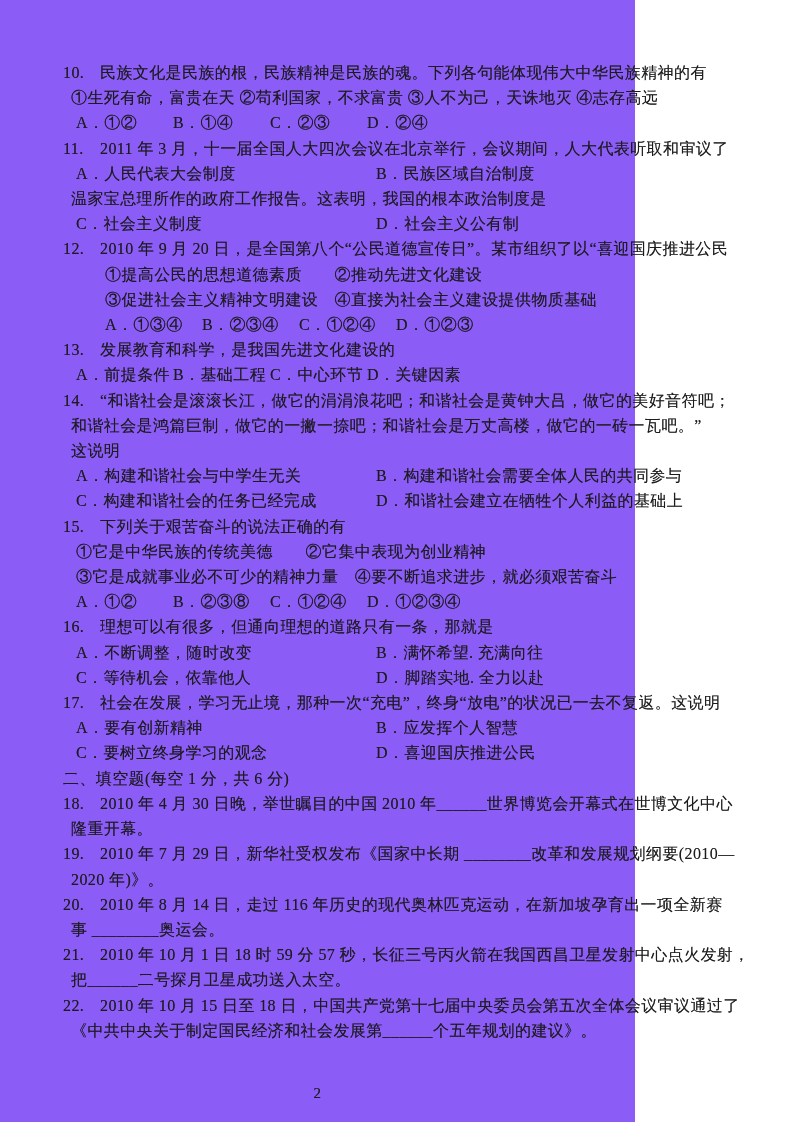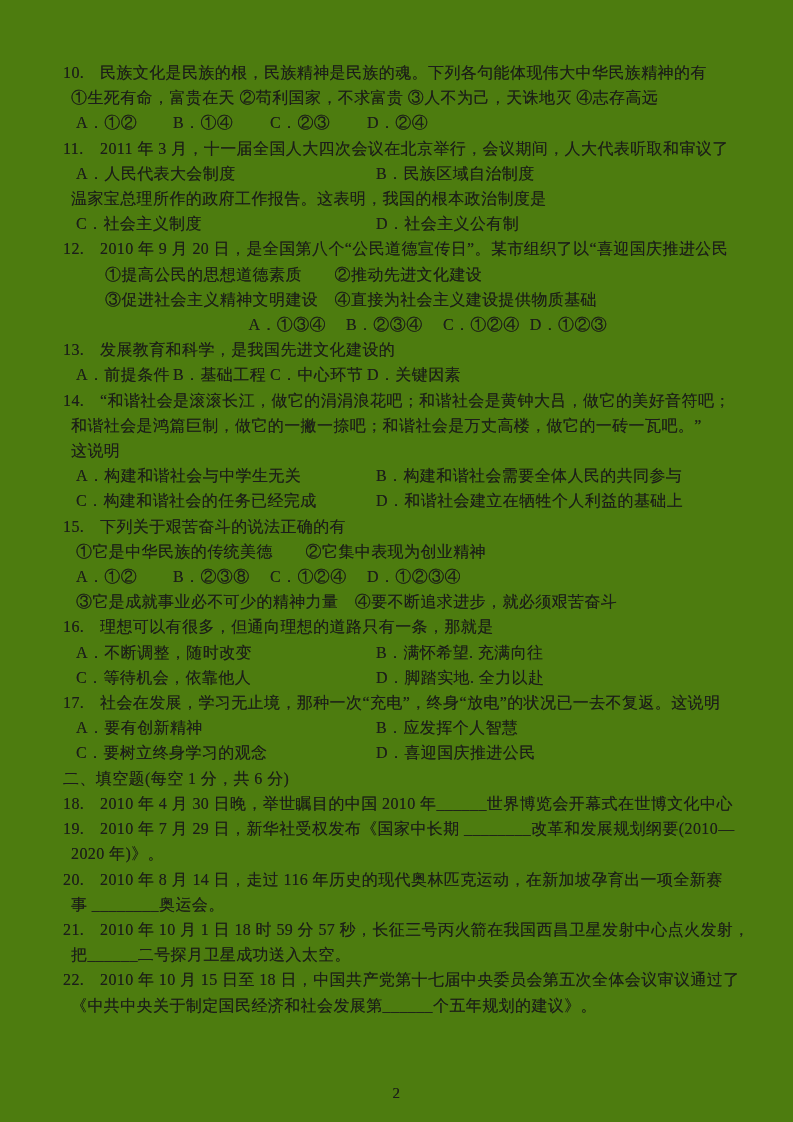--- a/index.html
+++ b/index.html
@@ -5,23 +5,23 @@
   html, body {
     margin: 0;
     padding: 0;
     width: 793px;
     height: 1122px;
     background: #ffffff;
     overflow: hidden;
   }
   .page {
     position: relative;
-    width: 793px;
+    width: 635px;
     height: 1122px;
-    background: #4d7c0f;
+    background: #8b5cf6;
     font-family: "Liberation Serif", "DejaVu Serif", serif;
     font-size: 16px;
     letter-spacing: 0.4px;
     color: #1c1c1c;
     text-shadow: 0 0 0.5px rgba(0,0,0,0.45);
   }
   .content {
     position: absolute;
     top: 60px;
     left: 63px;
@@ -34,21 +34,21 @@
   .qrow { display: flex; }
   .qnum {
     flex: 0 0 37px;
     white-space: nowrap;
   }
   .qtext { white-space: nowrap; }
   .cont { padding-left: 8px; }
   .sub  { padding-left: 13px; }
   .deep { padding-left: 42px; }
   .opts { padding-left: 13px; }
-  .opts.deep { padding-left: 42px; text-align: center; }
+  .opts.deep { padding-left: 42px; }
   .opts .o {
     display: inline-block;
     white-space: nowrap;
     vertical-align: top;
   }
   .o4 .o { min-width: 97px; }
   .o4 .o:last-child { min-width: 0; }
   .o2 .o:first-child { min-width: 300px; }
   .heading .bold { font-weight: normal; }
   .pagenum {
@@ -96,39 +96,40 @@
       </div>
       <div class="row cont"><span>和谐社会是鸿篇巨制，做它的一撇一捺吧；和谐社会是万丈高楼，做它的一砖一瓦吧。”</span></div>
       <div class="row cont"><span>这说明</span></div>
       <div class="row opts o2"><span class="o">A．构建和谐社会与中学生无关</span><span class="o">B．构建和谐社会需要全体人民的共同参与</span></div>
       <div class="row opts o2"><span class="o">C．构建和谐社会的任务已经完成</span><span class="o">D．和谐社会建立在牺牲个人利益的基础上</span></div>
       <div class="row qrow">
         <span class="qnum">15.</span>
         <span class="qtext">下列关于艰苦奋斗的说法正确的有</span>
       </div>
       <div class="row sub"><span>①它是中华民族的传统美德　　②它集中表现为创业精神</span></div>
+      <div class="row sub"><span>③它是成就事业必不可少的精神力量　④要不断追求进步，就必须艰苦奋斗</span></div>
       <div class="row opts o4"><span class="o">A．①②</span><span class="o">B．②③⑧</span><span class="o">C．①②④</span><span class="o">D．①②③④</span></div>
-      <div class="row sub"><span>③它是成就事业必不可少的精神力量　④要不断追求进步，就必须艰苦奋斗</span></div>
       <div class="row qrow">
         <span class="qnum">16.</span>
         <span class="qtext">理想可以有很多，但通向理想的道路只有一条，那就是</span>
       </div>
       <div class="row opts o2"><span class="o">A．不断调整，随时改变</span><span class="o">B．满怀希望. 充满向往</span></div>
       <div class="row opts o2"><span class="o">C．等待机会，依靠他人</span><span class="o">D．脚踏实地. 全力以赴</span></div>
       <div class="row qrow">
         <span class="qnum">17.</span>
         <span class="qtext">社会在发展，学习无止境，那种一次“充电”，终身“放电”的状况已一去不复返。这说明</span>
       </div>
       <div class="row opts o2"><span class="o">A．要有创新精神</span><span class="o">B．应发挥个人智慧</span></div>
       <div class="row opts o2"><span class="o">C．要树立终身学习的观念</span><span class="o">D．喜迎国庆推进公民</span></div>
       <div class="row heading"><span>二、</span><span class="bold">填空题</span><span>(每空 1 分，共 6 分)</span></div>
       <div class="row qrow">
         <span class="qnum">18.</span>
         <span class="qtext">2010 年 4 月 30 日晚，举世瞩目的中国 2010 年______世界博览会开幕式在世博文化中心</span>
       </div>
+      <div class="row cont"><span>隆重开幕。</span></div>
       <div class="row qrow">
         <span class="qnum">19.</span>
         <span class="qtext">2010 年 7 月 29 日，新华社受权发布《国家中长期 ________改革和发展规划纲要(2010—</span>
       </div>
       <div class="row cont"><span>2020 年)》。</span></div>
       <div class="row qrow">
         <span class="qnum">20.</span>
         <span class="qtext">2010 年 8 月 14 日，走过 116 年历史的现代奥林匹克运动，在新加坡孕育出一项全新赛</span>
       </div>
       <div class="row cont"><span>事 ________奥运会。</span></div>

